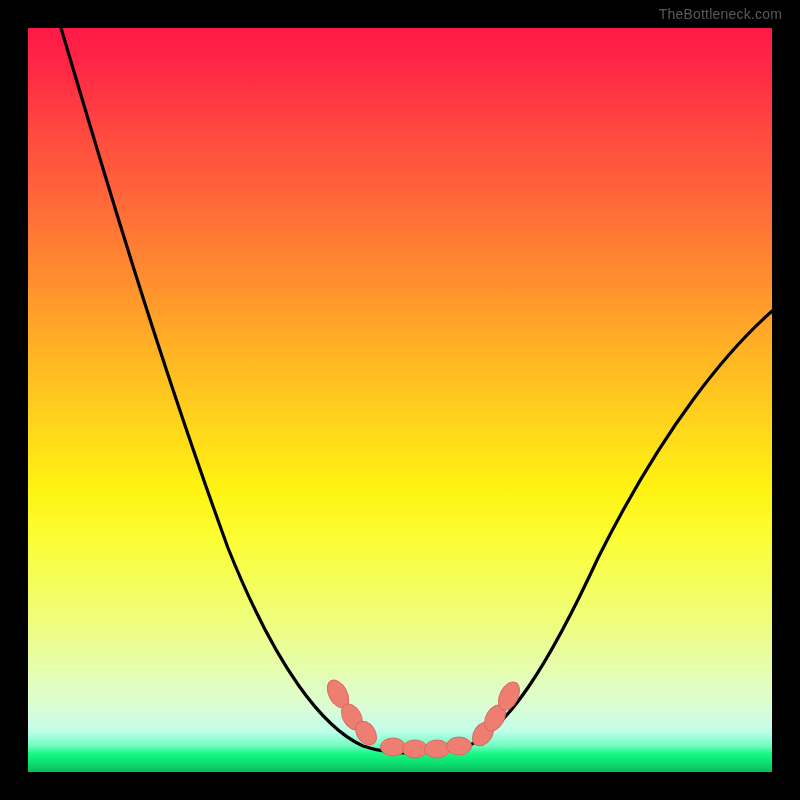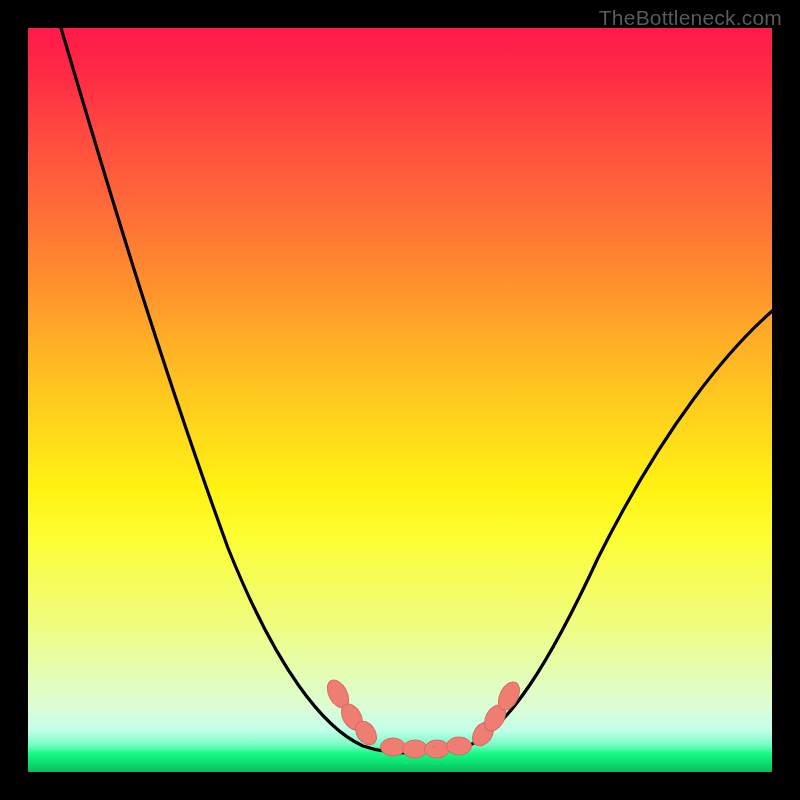--- a/index.html
+++ b/index.html
@@ -50,21 +50,21 @@
     position: absolute;
     top: 0; left: 0;
     width: 744px;
     height: 744px;
   }
   .attribution {
     position: absolute;
     top: 6px;
     right: 18px;
     color: #5a5a5a;
-    font-size: 21px;
+    font-size: 14px;
     font-weight: 400;
     letter-spacing: 0.2px;
   }
 </style>
 </head>
 <body>
 
 <div class="frame">
 
   <div class="attribution">TheBottleneck.com</div>

